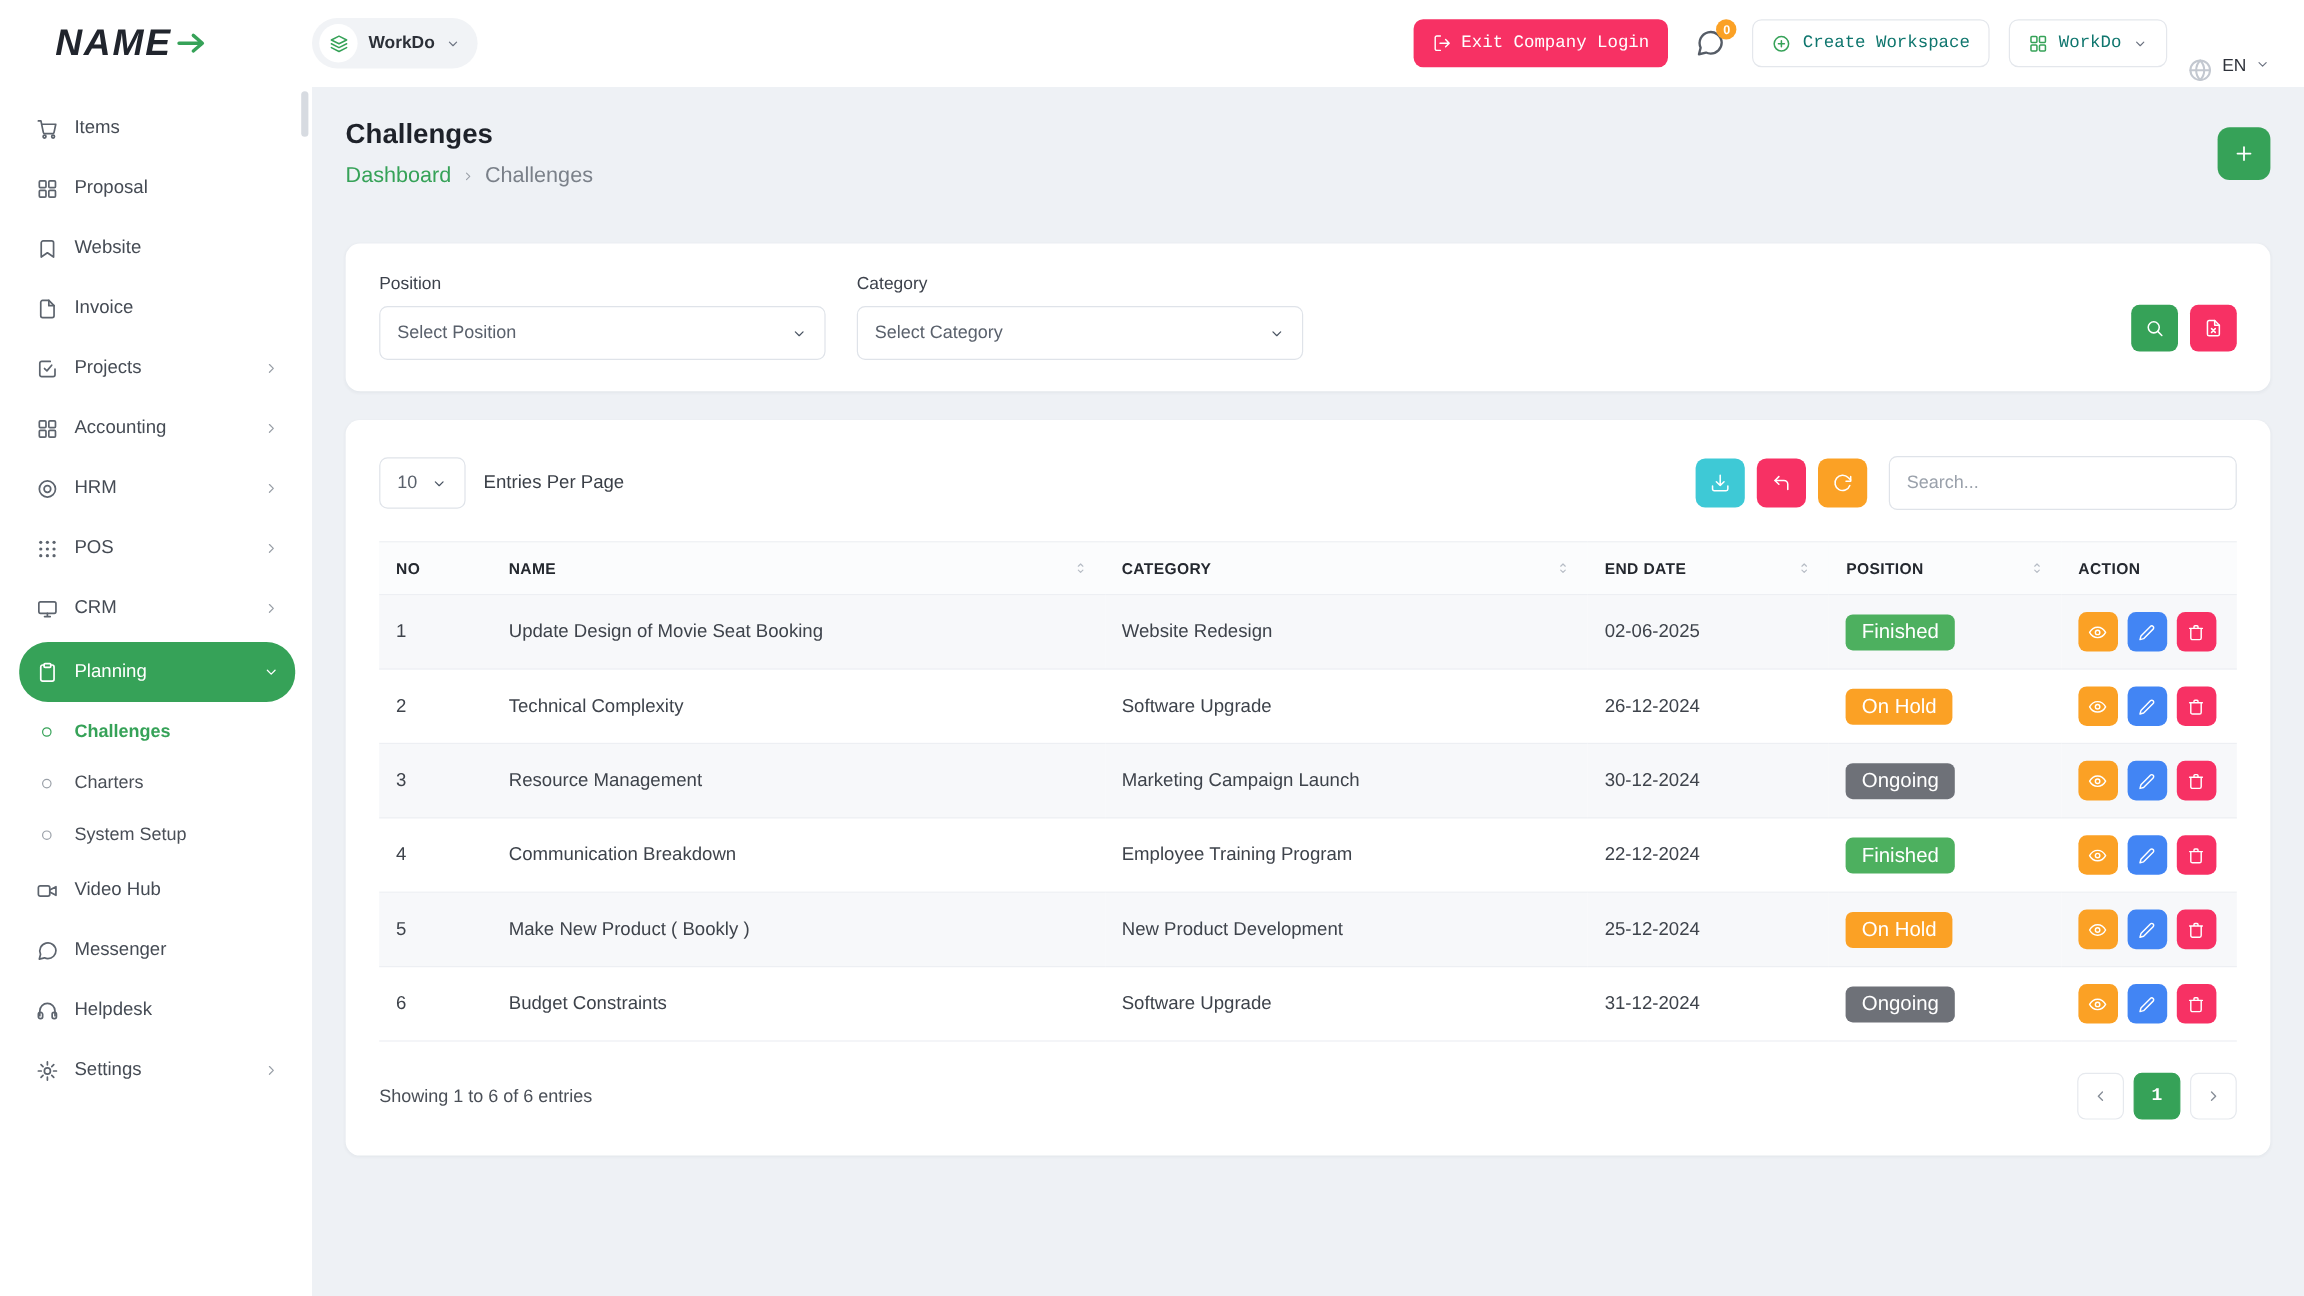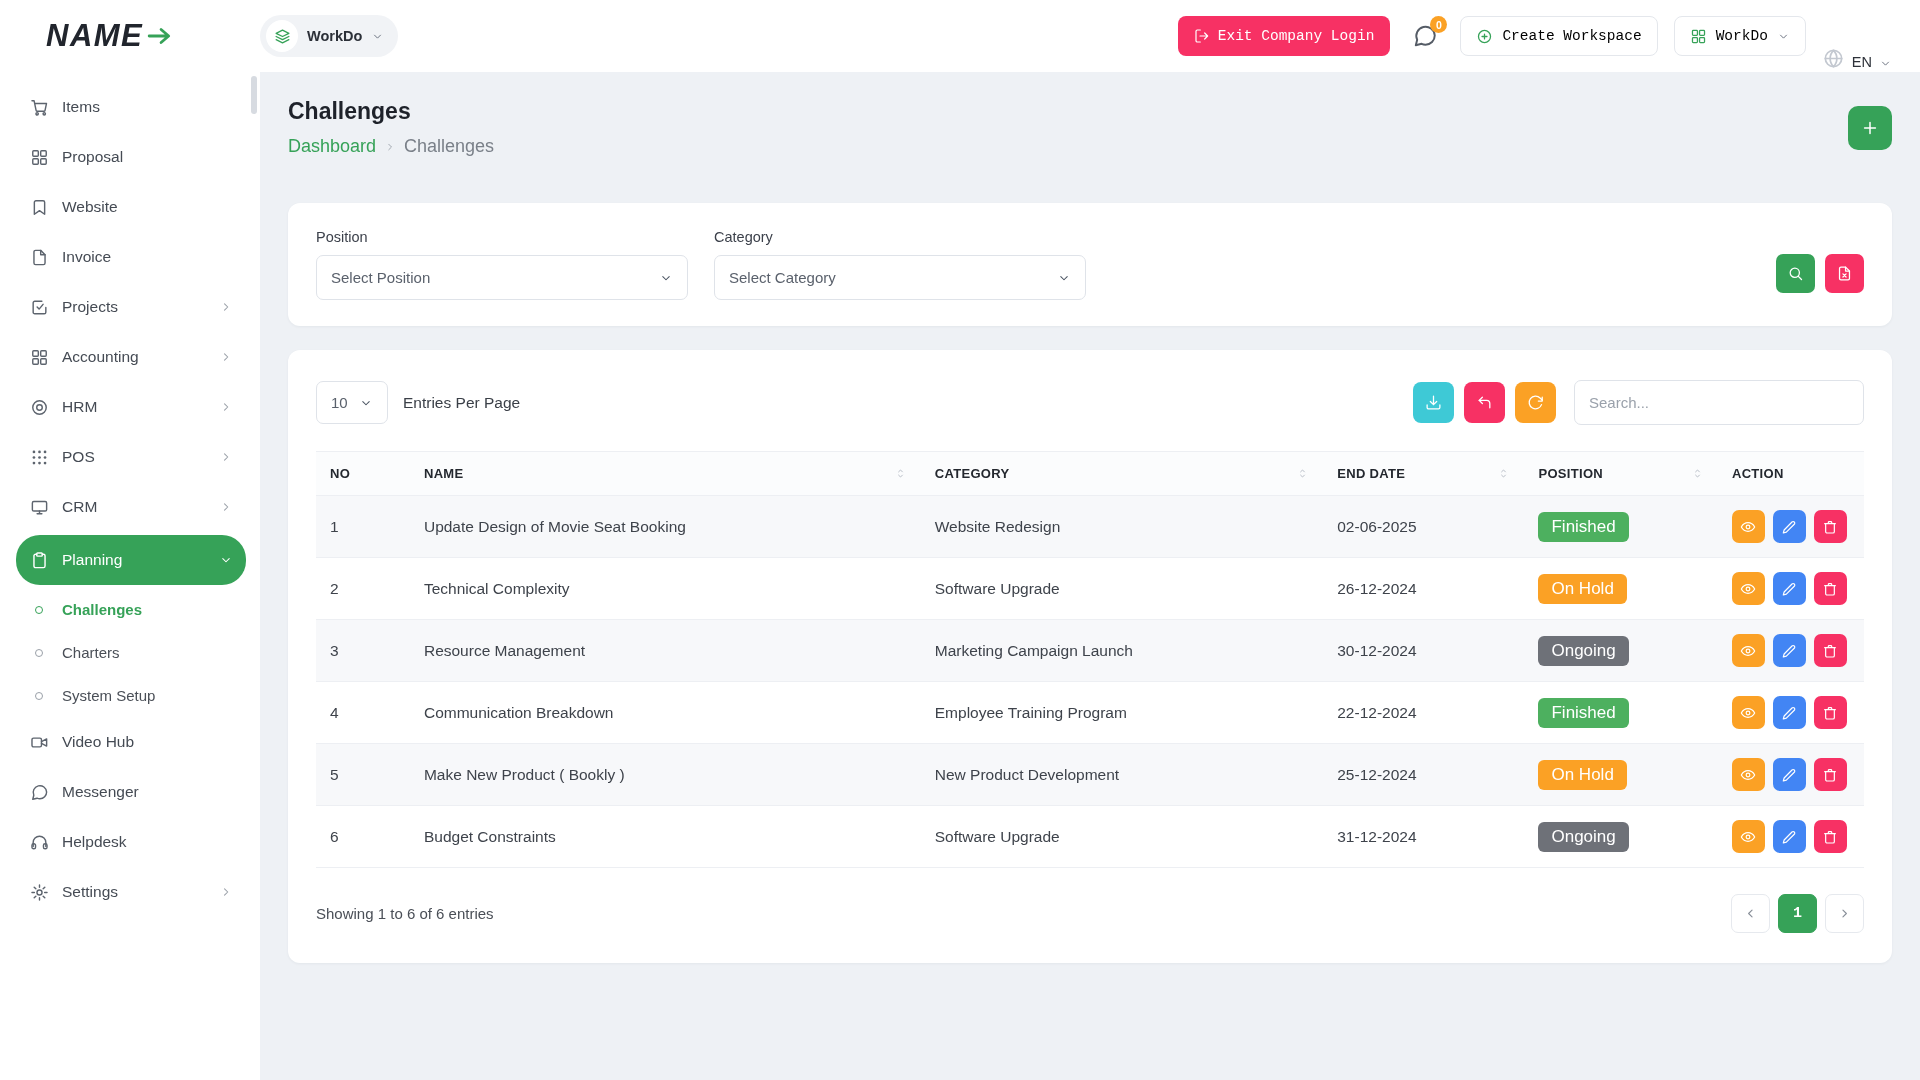--- a/index.html
+++ b/index.html
@@ -23,24 +23,24 @@
   .pill-avatar{width:32px;height:32px;border-radius:50%;background:#fff;display:flex;align-items:center;justify-content:center;color:var(--primary);}
   .pill-avatar svg{width:17px;height:17px;}
   .pill-label{font-size:14.5px;font-weight:700;color:#2c3038;}
   .pill-chev{color:#6b7280;} .pill-chev svg{width:13px;height:13px;}
   .topbar-right{margin-left:auto;display:flex;align-items:center;gap:16px;}
   .btn-exit{background:var(--pink);color:#fff;height:40px;padding:0 16px;border-radius:8px;border:none;font-size:14.5px;display:flex;align-items:center;gap:8px;}
   .btn-exit svg{width:16px;height:16px;}
   .chat-btn{position:relative;margin:0 6px;cursor:pointer;color:#555c66;}
   .chat-btn svg{width:26px;height:26px;}
   .chat-badge{position:absolute;top:-7px;right:-9px;background:var(--orange);color:#fff;font-size:10.5px;font-weight:700;width:17px;height:17px;border-radius:50%;display:flex;align-items:center;justify-content:center;}
-  .btn-outline{background:#fff;border:1px solid var(--border);height:40px;padding:0 15px;border-radius:8px;font-size:14.5px;color:#000000;display:flex;align-items:center;gap:9px;}
+  .btn-outline{background:#fff;border:1px solid var(--border);height:40px;padding:0 15px;border-radius:8px;font-size:14.5px;color:#0f766e;display:flex;align-items:center;gap:9px;}
   .ic-green{color:var(--primary);} .btn-outline svg{width:17px;height:17px;}
   .btn-outline .chev{color:#6b7280;} .btn-outline .chev svg{width:13px;height:13px;}
-  .lang{display:flex;align-items:flex-end;gap:7px;font-size:14.5px;color:#2e323a;cursor:pointer;margin-top:45px;}
+  .lang{display:flex;align-items:flex-start;gap:7px;font-size:14.5px;color:#2e323a;cursor:pointer;margin-top:45px;}
   .lang .globe{color:#c3c8d0;} .lang .globe svg{width:23px;height:23px;}
   .lang .chev{color:#6b7280;} .lang .chev svg{width:13px;height:13px;}
 
   
   .sidebar{position:fixed;top:72px;left:0;bottom:0;width:260px;background:#fff;padding:10px 14px 20px 16px;z-index:10;}
   .sb-thumb{position:absolute;top:4px;right:3px;width:6px;height:38px;background:#d7dbe1;border-radius:3px;}
   .side-item{display:flex;align-items:center;gap:13px;height:50px;padding:0 13px;border-radius:11px;color:#454b54;font-size:15.5px;cursor:pointer;}
   .si-icon{width:20px;display:flex;justify-content:center;color:#5d646e;flex-shrink:0;}
   .si-icon svg{width:19px;height:19px;}
   .si-label{white-space:nowrap;}

